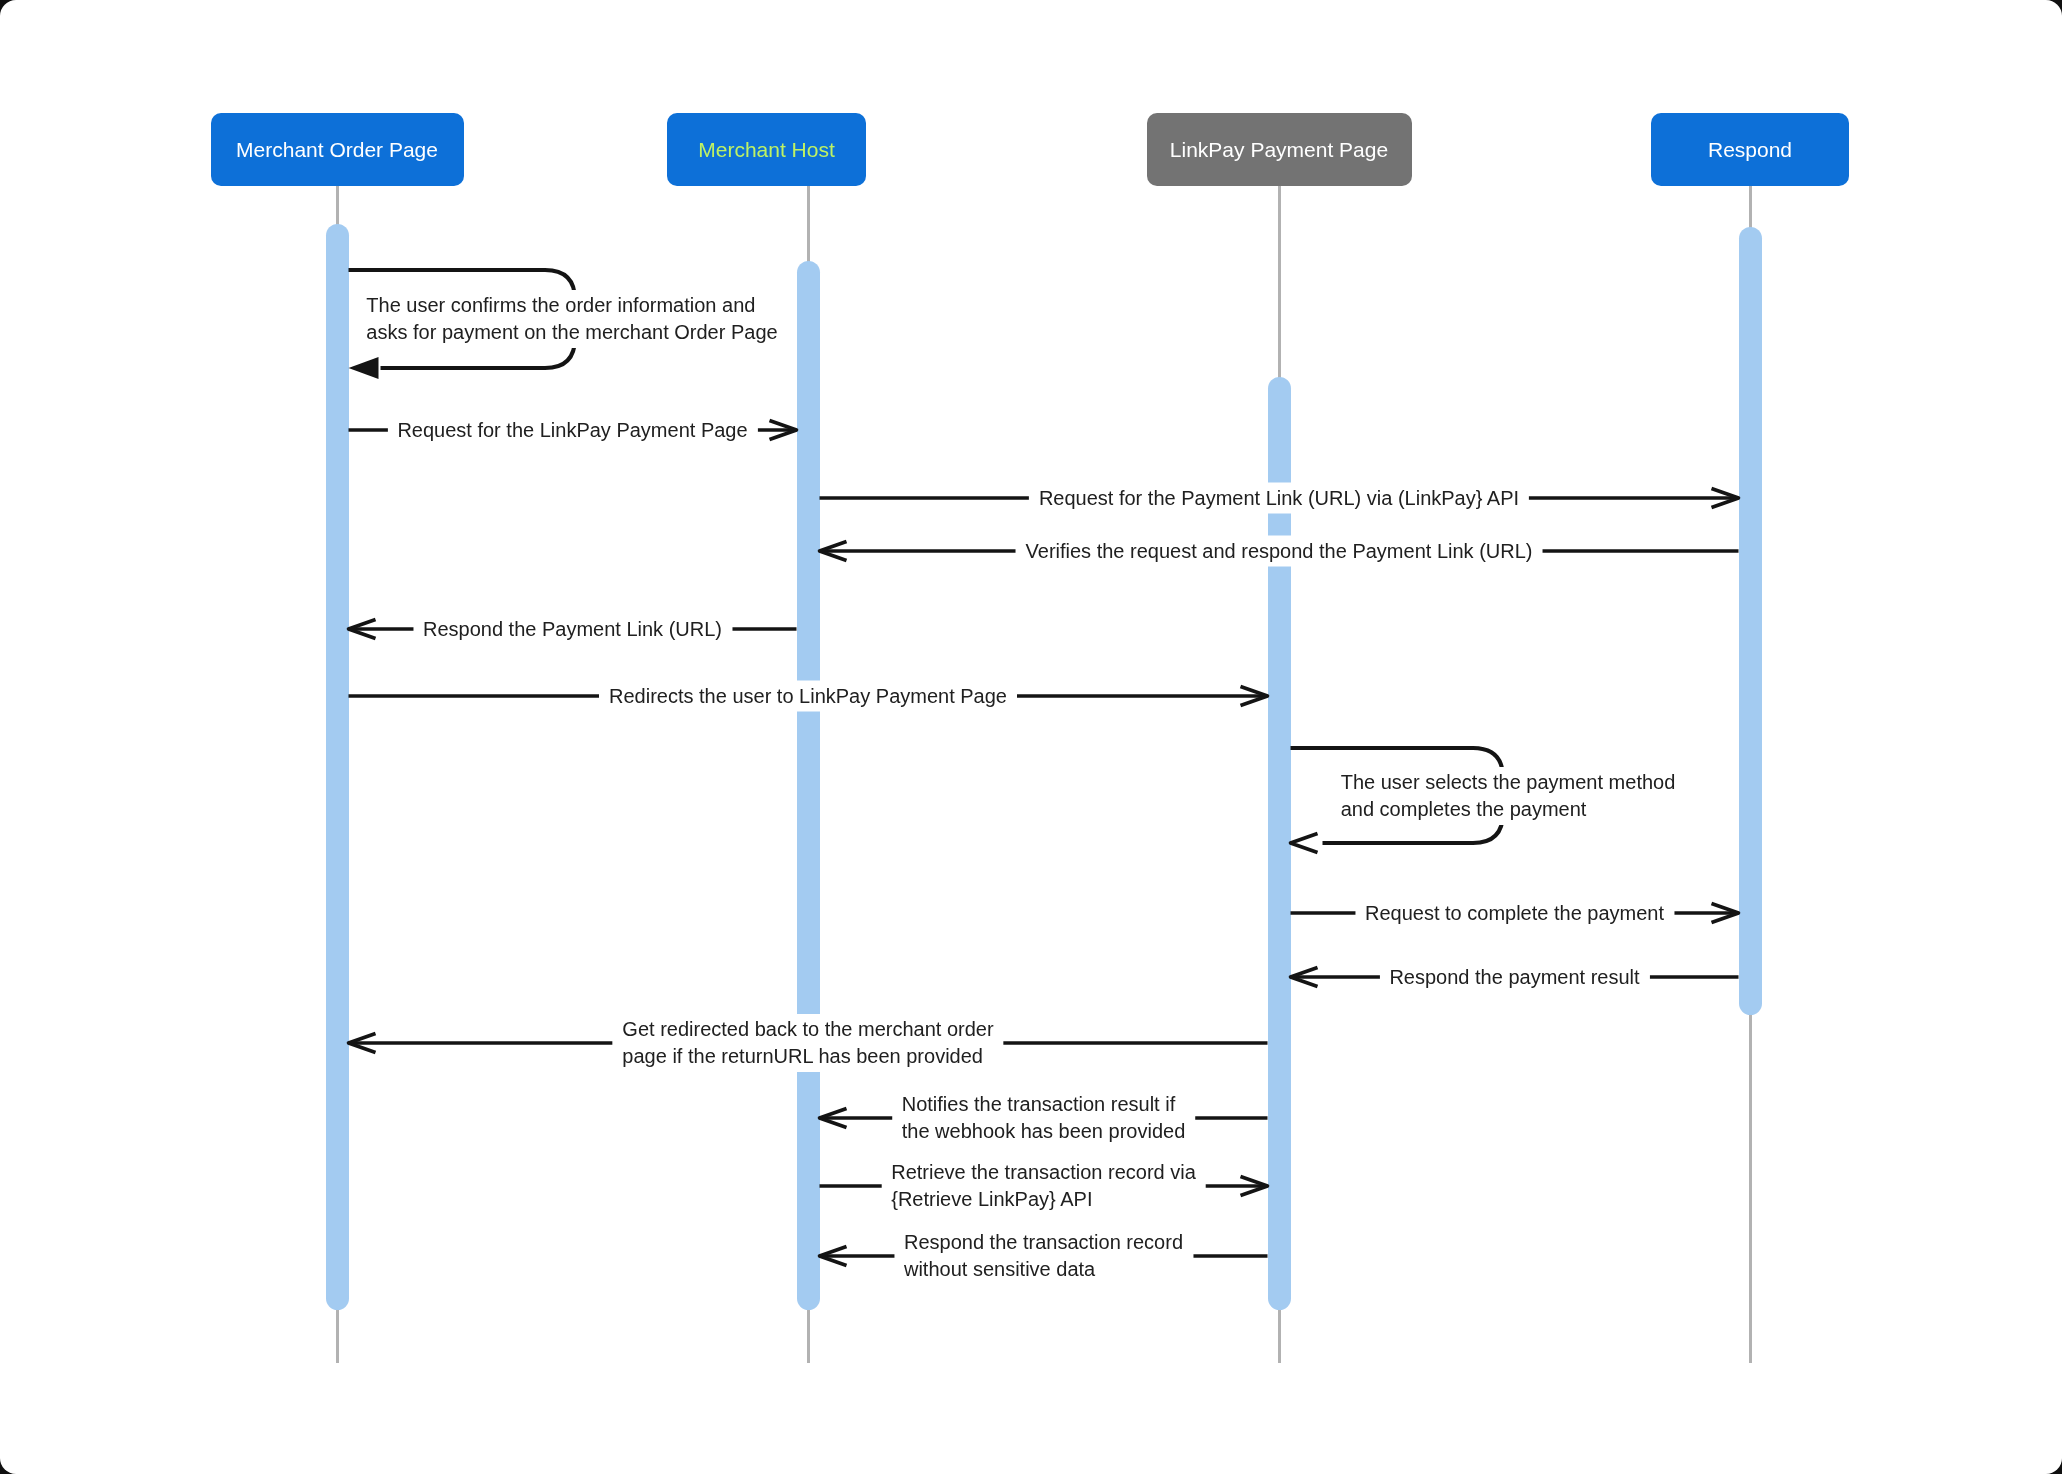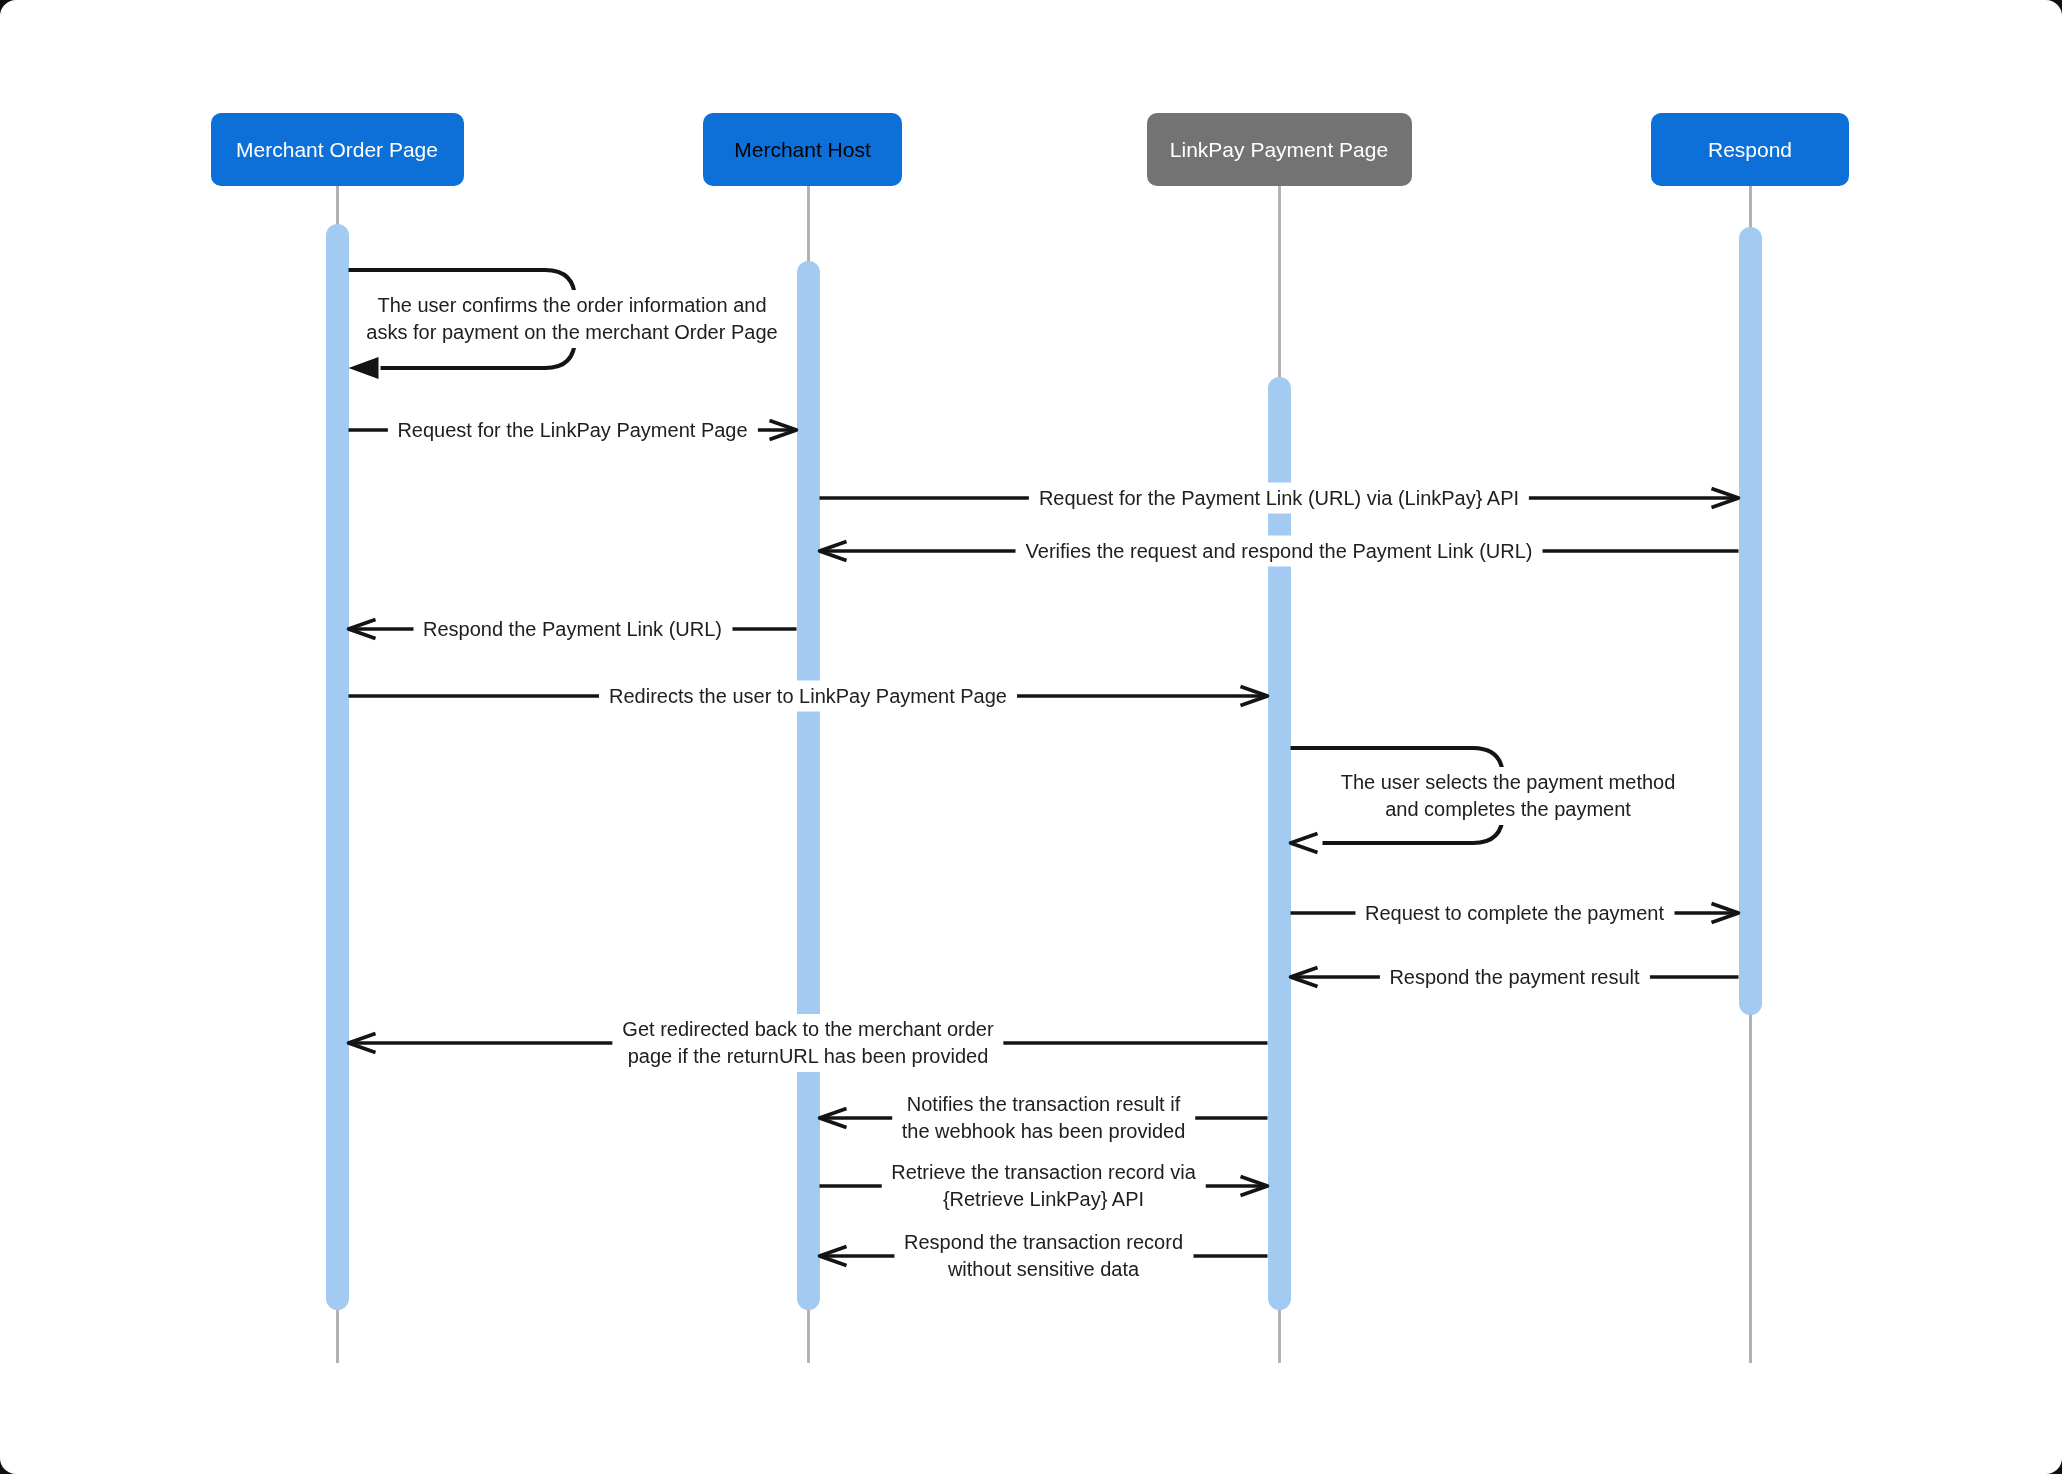--- a/index.html
+++ b/index.html
@@ -5,21 +5,21 @@
   html,body{margin:0;padding:0;background:#101010;}
   body{width:2062px;height:1474px;overflow:hidden;
        font-family:"Liberation Sans","DejaVu Sans",sans-serif;}
   #canvas{position:relative;width:2062px;height:1474px;background:#ffffff;
           border-radius:16px;overflow:hidden;}
   .lifeline{position:absolute;z-index:1;}
   .activation{position:absolute;z-index:2;}
   #arrows{position:absolute;left:0;top:0;z-index:3;}
   .msg-label{position:absolute;z-index:4;transform:translate(-50%,-50%);
              background:#ffffff;color:#202020;font-size:20px;line-height:27px;
-             padding:2px 10px;text-align:center;white-space:nowrap;}
+             padding:2px 10px;text-align:left;white-space:nowrap;}
   .actor-box{position:absolute;z-index:5;display:flex;align-items:center;justify-content:center;
              border-radius:10px;color:#ffffff;font-size:21px;}
 </style>
 </head>
 <body>
 
 <div id="canvas">
   <div id="lifelines">
       <div class="lifeline" style="left: 335.5px; top: 186px; width: 3px; height: 1177px; background: rgb(178, 178, 178);"></div>
       <div class="lifeline" style="left: 806.5px; top: 186px; width: 3px; height: 1177px; background: rgb(178, 178, 178);"></div>
@@ -104,21 +104,21 @@
       </div>
       <div class="msg-label" style="left: 1043.5px; top: 1256px;">
         <div>Respond the transaction record</div>
         <div>without sensitive data</div>
       </div>
     </div>
   <div id="actors">
       <div class="actor-box" style="left: 210.5px; top: 113px; width: 253px; height: 73px; background: rgb(13, 112, 216); color: rgb(255, 255, 255);">
         <span>Merchant Order Page</span>
       </div>
-      <div class="actor-box" style="left: 703px; top: 113px; width: 199px; height: 73px; background: rgb(13, 112, 216); color: #000000;">
+      <div class="actor-box" style="left: 667px; top: 113px; width: 199px; height: 73px; background: rgb(13, 112, 216); color: #bef264;">
         <span>Merchant Host</span>
       </div>
       <div class="actor-box" style="left: 1146.5px; top: 113px; width: 265px; height: 73px; background: #737373; color: rgb(255, 255, 255);">
         <span>LinkPay Payment Page</span>
       </div>
       <div class="actor-box" style="left: 1651px; top: 113px; width: 198px; height: 73px; background: rgb(13, 112, 216); color: rgb(255, 255, 255);">
         <span>Respond</span>
       </div>
     </div>
 </div>

